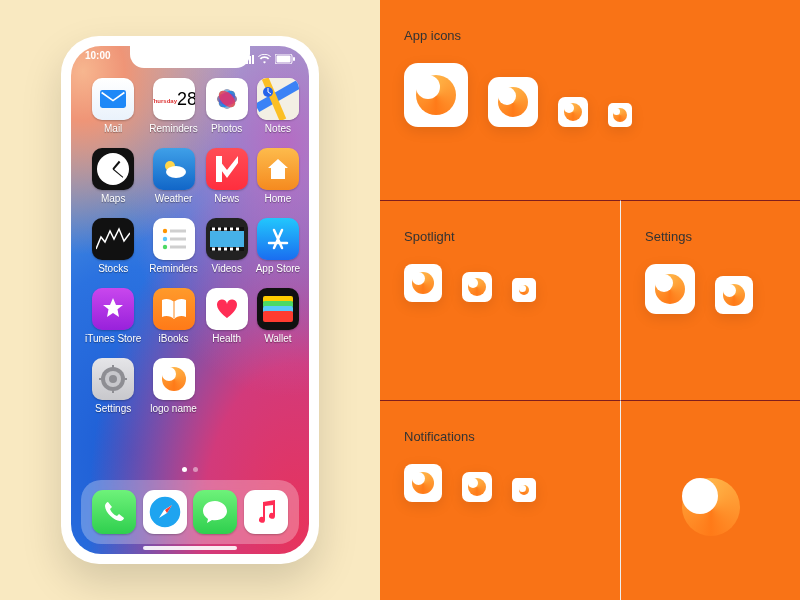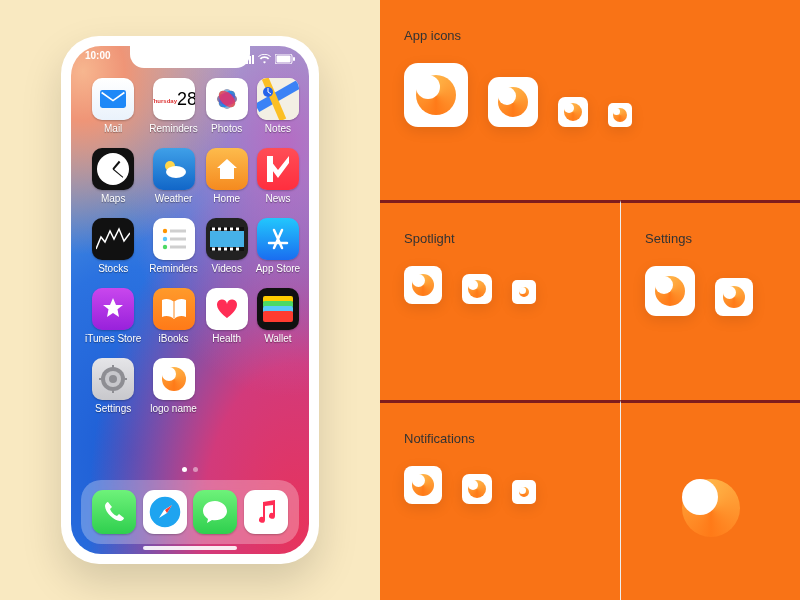--- a/index.html
+++ b/index.html
@@ -56,21 +56,21 @@
 .wallet{background:#111}
 .settings{background:linear-gradient(#e5e5e8,#c8c8cc)}
 .logo{background:#fff}
 .phoneapp{background:linear-gradient(#6ef27a,#2fcf4e)}
 .safari{background:#fff}
 .messages{background:linear-gradient(#6ef27a,#2fcf4e)}
 .music{background:#fff}
 
 
 .right{flex:1;background:#f97316;position:relative}
-.card{position:absolute;border-left:1px solid #eee;border-top:3px solid #7f1d1d;padding:28px 24px 16px}
+.card{position:absolute;border-left:1px solid #eee;border-top:1px solid #7f1d1d;padding:28px 24px 16px}
 .card h3{font-size:13px;font-weight:400;color:#333;margin-bottom:20px}
 .iconrow{display:flex;align-items:flex-end;gap:20px}
 .tile{background:#fff;border-radius:18%;box-shadow:0 4px 14px rgba(0,0,0,.10);display:flex;align-items:center;justify-content:center}
 .ring{border-radius:50%;background:conic-gradient(from 0deg,#ffb347,#ff7a18,#ffb347)}
 .ring::after{content:"";display:block;border-radius:50%;background:#fff}
 
 
 .c1{top:0;left:0;right:0;height:200px;border-left:0;border-top:0}
 .c2{top:200px;left:0;width:240px;height:200px;border-left:0}
 .c3{top:200px;left:240px;right:0;height:200px}
@@ -168,35 +168,35 @@
      <div class="app">
             <div class="icon weather">
               <svg width="30" height="22" viewBox="0 0 30 22">
                 <circle cx="11" cy="8" r="5" fill="#ffd54a"></circle>
                 <ellipse cx="17" cy="14" rx="10" ry="6" fill="#fff"></ellipse>
               </svg>
             </div>
             <span class="label">Weather</span>
           </div>
      <div class="app">
+            <div class="icon news">
+              <svg width="22" height="26" viewBox="0 0 22 26">
+                <path fill="#fff" d="M0 0h6v26H0zM0 0l11 14L22 0v7L11 22 0 7z"></path>
+              </svg>
+            </div>
+            <span class="label">News</span>
+          </div>
+
+     <div class="app">
             <div class="icon home">
               <svg width="24" height="24" viewBox="0 0 24 24">
                 <path fill="#fff" d="M12 2l10 9h-3v11H5V11H2z"></path>
               </svg>
             </div>
             <span class="label">Home</span>
-          </div>
-
-     <div class="app">
-            <div class="icon news">
-              <svg width="22" height="26" viewBox="0 0 22 26">
-                <path fill="#fff" d="M0 0h6v26H0zM0 0l11 14L22 0v7L11 22 0 7z"></path>
-              </svg>
-            </div>
-            <span class="label">News</span>
           </div>
      <div class="app">
             <div class="icon stocks">
               <svg width="34" height="24" viewBox="0 0 34 24">
                 <polyline points="0,22 5,10 9,15 14,4 18,12 23,2 28,14 34,6" fill="none" stroke="#fff" stroke-width="1.5"></polyline>
               </svg>
             </div>
             <span class="label">Stocks</span>
           </div>
      <div class="app">

